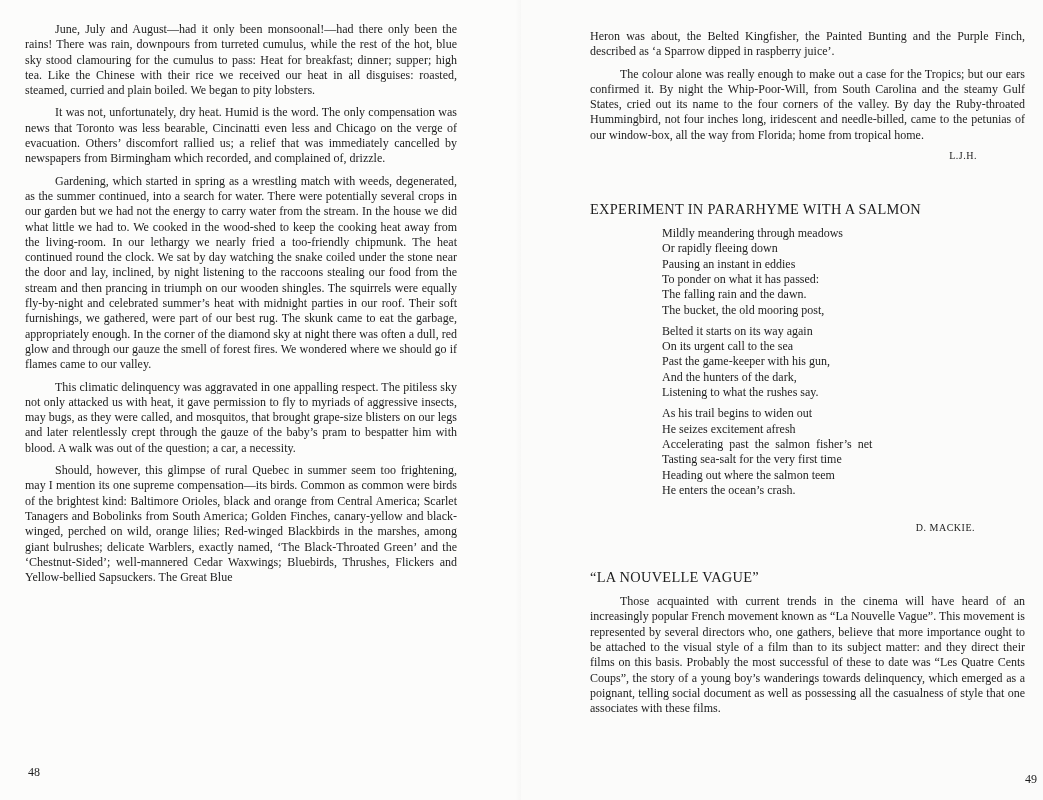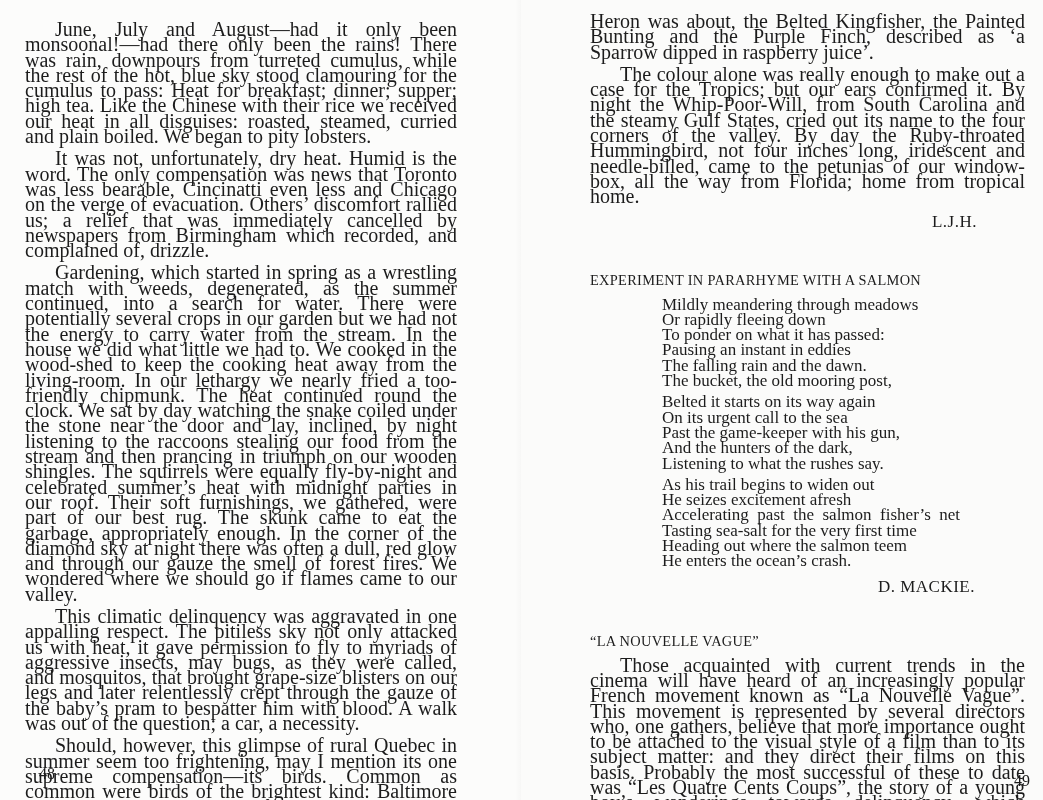--- a/index.html
+++ b/index.html
@@ -11,40 +11,40 @@
   }
   .spread { position: relative; width: 1043px; height: 800px; display: flex; }
   .page { position: relative; height: 800px; box-sizing: border-box; }
   .page-left { width: 521px; background: #fcfcfb; }
   .page-right { width: 522px; background: #fbfbfa; }
   .gutter {
     position: absolute; left: 515px; top: 0; width: 14px; height: 800px;
     background: linear-gradient(to right, rgba(0,0,0,0.0), rgba(0,0,0,0.025), rgba(0,0,0,0.0));
   }
   .col-left { position: absolute; left: 25px; top: 22px; width: 432px; }
-  .col-right { position: absolute; left: 590px; top: 14px; width: 435px; }
+  .col-right { position: absolute; left: 590px; top: 29px; width: 435px; }
   p.para {
     margin: 0 0 7px 0;
-    font-size: 20px; line-height: 15.3px;
+    font-size: 12px; line-height: 15.3px;
     text-align: justify; text-indent: 30px;
     hyphens: manual;
   }
   p.para.noindent { text-indent: 0; }
-  .signature { text-align: right; font-size: 17px; margin: 6px 48px 0 0; letter-spacing: 0.5px; }
-  .sig-mackie { margin-right: 50px; margin-top: 8px; }
+  .signature { text-align: right; font-size: 10px; margin: 6px 48px 0 0; letter-spacing: 0.5px; }
+  .sig-mackie { margin-right: 50px; margin-top: 24px; }
   h2.section-title {
     font-family: "Liberation Serif", "DejaVu Serif", serif;
     font-weight: normal; font-size: 14.4px; margin: 0; letter-spacing: 0.3px;
   }
-  .poem { margin-left: 72px; font-size: 17px; line-height: 15.3px; }
+  .poem { margin-left: 72px; font-size: 12px; line-height: 15.3px; }
   .stanza { margin-bottom: 6px; }
   .line { display: block; white-space: nowrap; }
-  .page-number { position: absolute; font-size: 16px; margin-left: 11px; }
+  .page-number { position: absolute; font-size: 12px; }
   .pn-left { left: 28px; top: 765px; }
-  .pn-right { left: 1003px; top: 772px; }
+  .pn-right { left: 1025px; top: 772px; }
 </style>
 </head>
 <body>
 
 <div class="spread">
   <div class="page page-left">
     <div class="col-left">
       <p class="para">June, July and August—had it only been monsoonal!—had there only been the rains!  There was rain, downpours from turreted cumulus, while the rest of the hot, blue sky stood clamouring for the cumulus to pass: Heat for breakfast; dinner; supper; high tea.  Like the Chinese with their rice we received our heat in all disguises: roasted, steamed, curried and plain boiled.  We began to pity lobsters.</p>
       <p class="para">It was not, unfortunately, dry heat.  Humid is the word.  The only compensation was news that Toronto was less bearable, Cincinatti even less and Chicago on the verge of evacuation.  Others’ discomfort rallied us; a relief that was immediately cancelled by newspapers from Birmingham which recorded, and complained of, drizzle.</p>
       <p class="para">Gardening, which started in spring as a wrestling match with weeds, degenerated, as the summer continued, into a search for water.  There were potentially several crops in our garden but we had not the energy to carry water from the stream.  In the house we did what little we had to.  We cooked in the wood-shed to keep the cooking heat away from the living-room.  In our lethargy we nearly fried a too-friendly chipmunk.  The heat continued round the clock.  We sat by day watching the snake coiled under the stone near the door and lay, inclined, by night listening to the raccoons stealing our food from the stream and then prancing in triumph on our wooden shingles.  The squirrels were equally fly-by-night and celebrated summer’s heat with midnight parties in our roof.  Their soft furnishings, we gathered, were part of our best rug.  The skunk came to eat the garbage, appropriately enough.  In the corner of the diamond sky at night there was often a dull, red glow and through our gauze the smell of forest fires.  We wondered where we should go if flames came to our valley.</p>
@@ -64,22 +64,22 @@
     <p class="para">The colour alone was really enough to make out a case for the Tropics; but our ears confirmed it.  By night the Whip-Poor-Will, from South Carolina and the steamy Gulf States, cried out its name to the four corners of the valley.  By day the Ruby-throated Hummingbird, not four inches long, iridescent and needle-billed, came to the petunias of our window-box, all the way from Florida; home from tropical home.</p>
     <div class="signature">L.J.H.</div>
 
     <div style="height:40px"></div>
     <h2 class="section-title">EXPERIMENT IN PARARHYME WITH A SALMON</h2>
     <div style="height:8px"></div>
     <div class="poem">
       <div class="stanza">
         <span class="line">Mildly meandering through meadows</span>
         <span class="line">Or rapidly fleeing down</span>
+        <span class="line">Pausing an instant in eddies</span>
         <span class="line">To ponder on what it has passed:</span>
-        <span class="line">Pausing an instant in eddies</span>
         <span class="line">The falling rain and the dawn.</span>
         <span class="line">The bucket, the old mooring post,</span>
       </div>
       <div class="stanza">
         <span class="line">Belted it starts on its way again</span>
         <span class="line">On its urgent call to the sea</span>
         <span class="line">Past the game-keeper with his gun,</span>
         <span class="line">And the hunters of the dark,</span>
         <span class="line">Listening to what the rushes say.</span>
       </div>

